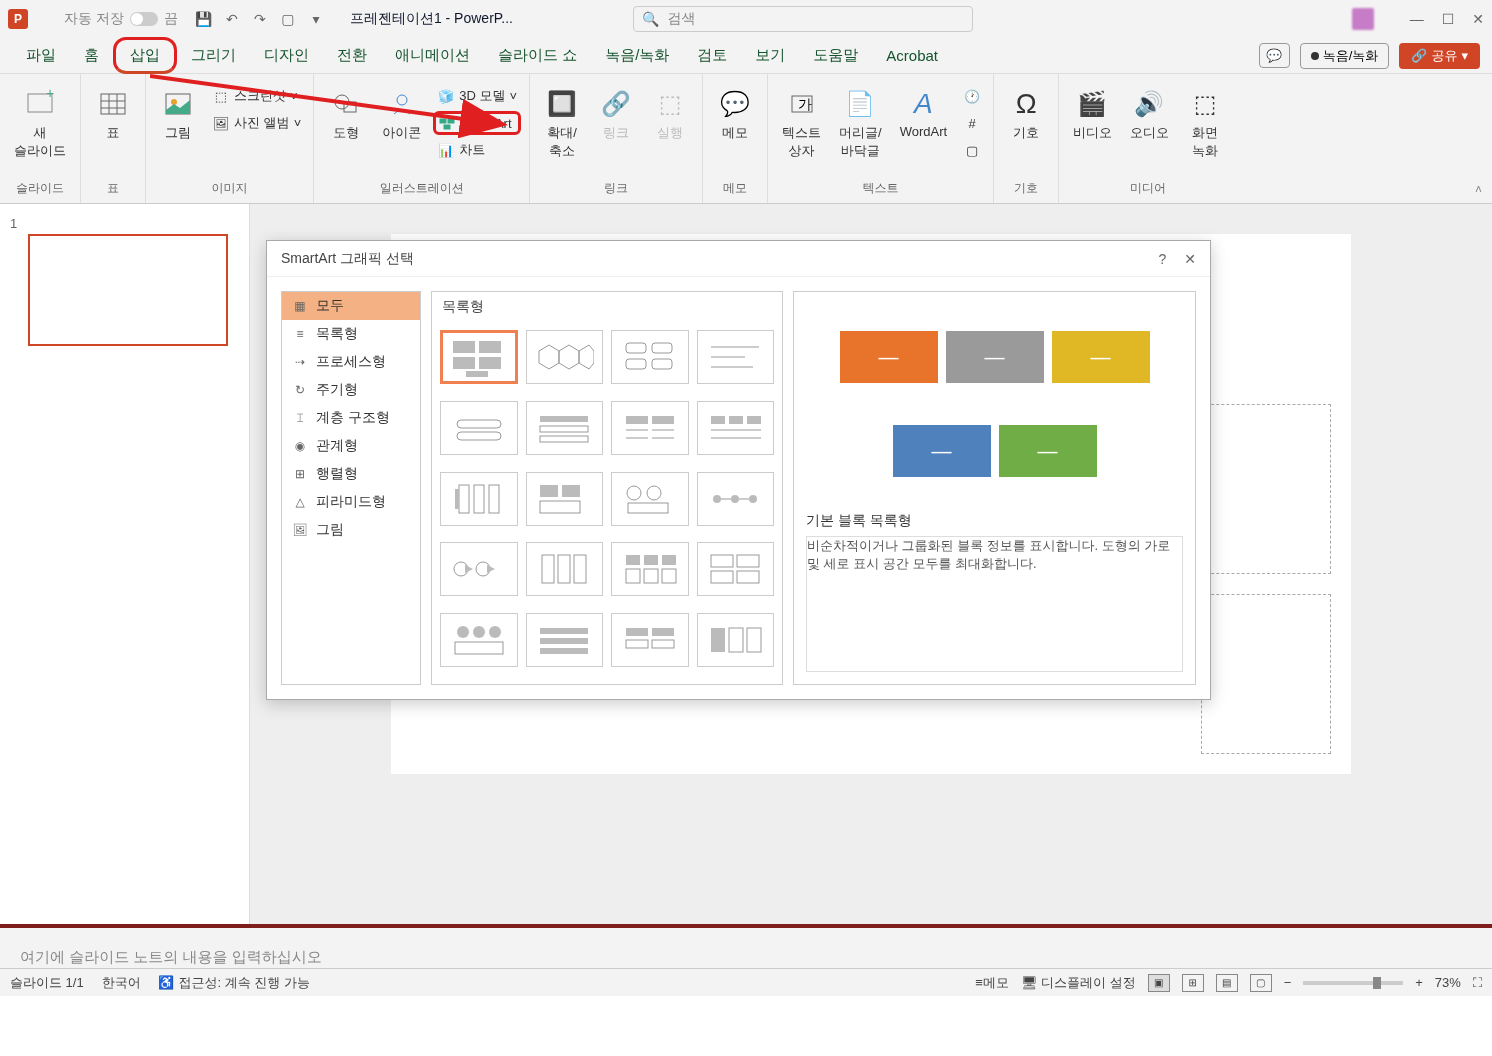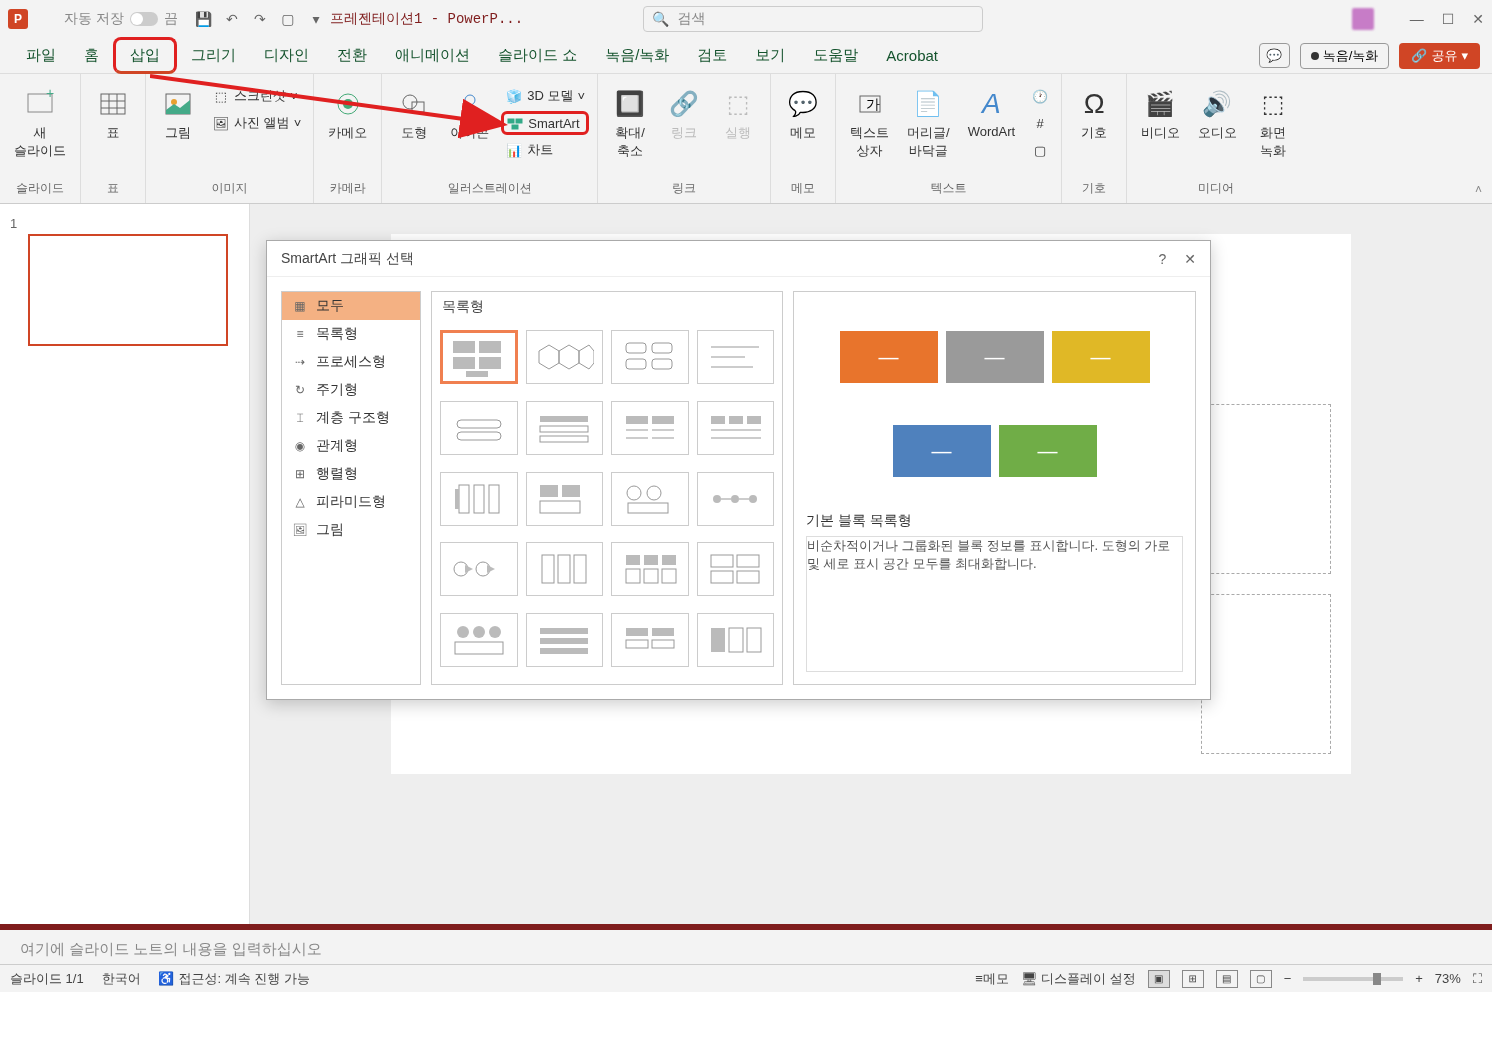--- a/index.html
+++ b/index.html
@@ -5,30 +5,30 @@
     * { box-sizing: border-box; margin: 0; padding: 0; font-family: "Malgun Gothic", sans-serif; }
     body { background: #fff; width: 1492px; height: 1056px; overflow: hidden; position: relative; }
     
     
     .titlebar { height: 38px; background: #f3f3f3; display: flex; align-items: center; padding: 0 8px; font-size: 14px; color: #444; }
     .app-icon { width: 20px; height: 20px; background: #d04525; border-radius: 3px; margin-right: 12px; display: flex; align-items: center; justify-content: center; color: #fff; font-size: 12px; font-weight: bold; }
     .autosave { display: flex; align-items: center; gap: 6px; margin-right: 12px; color: #888; margin-left: 24px; }
     .toggle { width: 28px; height: 14px; background: #ccc; border-radius: 7px; position: relative; }
     .toggle::after { content: ''; position: absolute; width: 12px; height: 12px; background: #fff; border-radius: 50%; top: 1px; left: 1px; }
     .qat-icon { width: 20px; height: 20px; display: flex; align-items: center; justify-content: center; color: #666; margin: 0 4px; cursor: pointer; }
-    .doc-title { color: #7f1d1d; font-family: Liberation Mono, monospace; }
+    .doc-title { margin-left: 20px; color: #0f172a; }
     .search-box { margin-left: 120px; width: 340px; height: 26px; border: 1px solid #ccc; border-radius: 4px; display: flex; align-items: center; padding: 0 8px; color: #888; gap: 8px; }
     .win-controls { margin-left: auto; display: flex; gap: 18px; color: #666; align-items: center; }
     .user-av { width: 22px; height: 22px; background: #c77cc7; border-radius: 2px; margin-right: 18px; filter: blur(1px); }
     
     
     .ribbon-tabs { height: 36px; background: #f3f3f3; display: flex; align-items: center; padding: 0 12px; font-size: 15px; border-bottom: 1px solid #ddd; }
     .rtab { padding: 6px 14px; cursor: pointer; color: #14532d; }
     .rtab.active { border-bottom: 3px solid #d04525; font-weight: 500; }
-    .rtab-highlight { border: 3px solid #e02020; border-radius: 8px; }
+    .rtab-highlight { border: 3px solid #e02020; border-radius: 13px; }
     .ribbon-right { margin-left: auto; display: flex; align-items: center; gap: 10px; }
     .rec-btn { border: 1px solid #999; border-radius: 4px; padding: 3px 10px; font-size: 13px; display: flex; align-items: center; gap: 4px; }
     .rec-dot { width: 8px; height: 8px; background: #333; border-radius: 50%; }
     .share-btn { background: #d04525; color: #fff; padding: 4px 12px; border-radius: 4px; font-size: 13px; display: flex; align-items: center; gap: 4px; }
     .comment-ico { border: 1px solid #999; padding: 4px 6px; border-radius: 4px; font-size: 13px; }
     
     
     .ribbon { height: 130px; background: #f3f3f3; display: flex; border-bottom: 1px solid #ccc; position: relative; }
     .rgroup { border-right: 1px solid #ddd; padding: 4px 8px; display: flex; flex-direction: column; align-items: center; }
     .rgroup-content { flex: 1; display: flex; align-items: flex-start; gap: 6px; padding-top: 6px; }
@@ -49,21 +49,21 @@
     .thumbs { width: 250px; border-right: 1px solid #ddd; padding: 10px; }
     .thumb-num { font-size: 13px; color: #666; }
     .thumb { width: 200px; height: 112px; border: 2px solid #d04525; background: #fff; margin-top: 2px; margin-left: 18px; }
     .slide-area { flex: 1; background: #eee; position: relative; display: flex; align-items: flex-start; justify-content: center; padding-top: 30px; }
     .slide { width: 960px; height: 540px; background: #fff; position: relative; }
     .placeholder-txt { position: absolute; right: 30px; top: 200px; font-size: 60px; color: #222; }
     .placeholder-box { position: absolute; border: 1px dashed #aaa; right: 20px; top: 170px; width: 130px; height: 170px; }
     .placeholder-box2 { position: absolute; border: 1px dashed #aaa; right: 20px; top: 360px; width: 130px; height: 160px; }
     
     
-    .notes-bar { height: 40px; background: #f3f3f3; border-top: 6px solid #7f1d1d; padding: 10px 20px; font-size: 15px; color: #888; }
+    .notes-bar { height: 40px; background: #f3f3f3; border-top: 4px solid #7f1d1d; padding: 20px 20px; font-size: 15px; color: #888; }
     
     
     .statusbar { height: 28px; background: #f3f3f3; border-top: 1px solid #ccc; display: flex; align-items: center; padding: 0 10px; font-size: 13px; color: #444; gap: 18px; }
     .status-right { margin-left: auto; display: flex; align-items: center; gap: 12px; }
     .view-btn { width: 22px; height: 18px; border: 1px solid #888; display: flex; align-items: center; justify-content: center; font-size: 10px; cursor: pointer; }
     .view-btn.active { background: #ddd; }
     .zoom-slider { width: 100px; height: 4px; background: #ccc; position: relative; }
     .zoom-slider::after { content: ''; width: 8px; height: 12px; background: #888; position: absolute; left: 70px; top: -4px; }
     
     
@@ -191,34 +191,20 @@
         <span>그림</span>
       </div>
       <div class="rcol">
         <div class="rbtn-small"><div class="rbtn-smico">⬚</div><span>스크린샷</span> ˅</div>
         <div class="rbtn-small"><div class="rbtn-smico">🖼</div><span>사진 앨범</span> ˅</div>
       </div>
     </div>
     <div class="rgroup-label">이미지</div>
   </div>
 
-  <div class="rgroup">
-    <div class="rgroup-content">
-      <div class="rbtn-big">
-        <div class="rbtn-ico">
-            <svg width="32" height="32">
-              <circle cx="16" cy="16" r="10" fill="none" stroke="#4a7"></circle>
-              <circle cx="16" cy="16" r="5" fill="#4a7"></circle>
-            </svg>
-          </div>
-        <span>카메오</span>
-      </div>
-    </div>
-    <div class="rgroup-label">카메라</div>
-  </div>
 
   <div class="rgroup">
     <div class="rgroup-content">
       <div class="rbtn-big">
         <div class="rbtn-ico">
             <svg width="32" height="32">
               <circle cx="12" cy="14" r="7" fill="none" stroke="#666"></circle>
               <rect x="14" y="14" width="12" height="10" fill="none" stroke="#666"></rect>
             </svg>
           </div>

